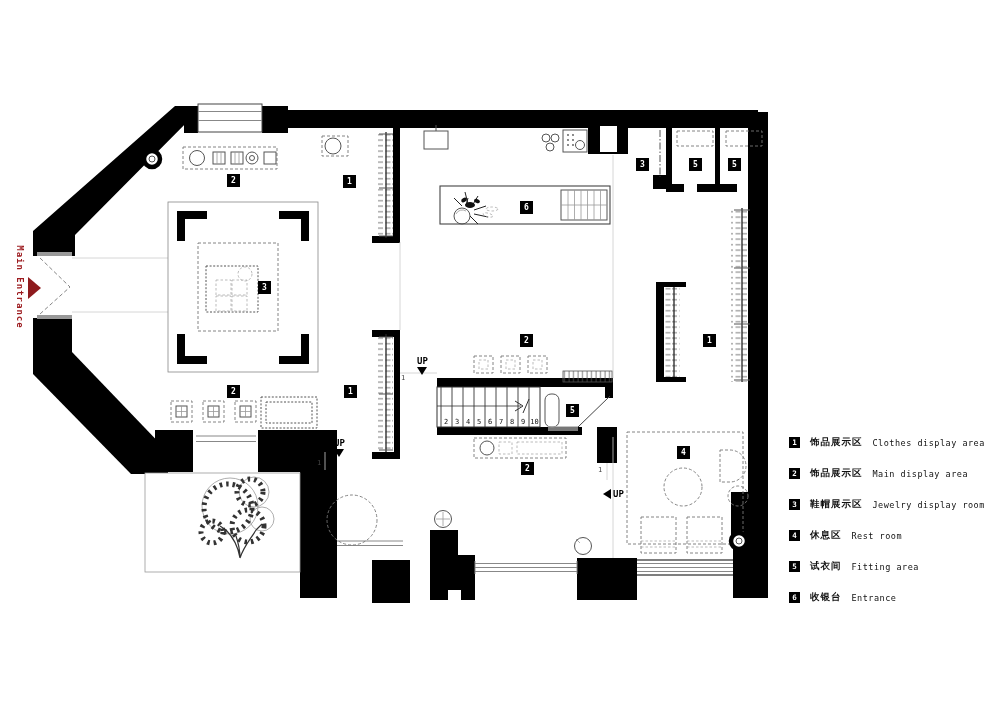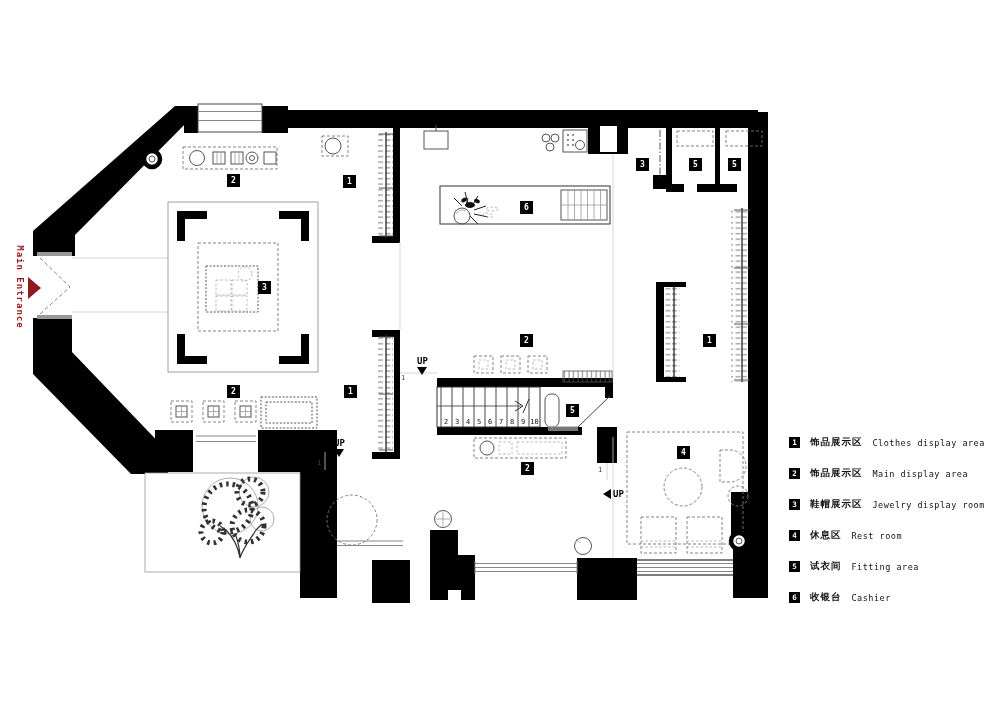--- a/index.html
+++ b/index.html
@@ -365,17 +365,17 @@
     <span class="legend-en">Rest room</span>
   </div>
   <div class="legend-row">
     <span class="legend-chip">5</span>
     <span class="legend-zh">试衣间</span>
     <span class="legend-en">Fitting area</span>
   </div>
   <div class="legend-row">
     <span class="legend-chip">6</span>
     <span class="legend-zh">收银台</span>
-    <span class="legend-en">Cashier</span>
+    <span class="legend-en">Entrance</span>
   </div>
 </div>
 
 </div>
 
 </body></html>

